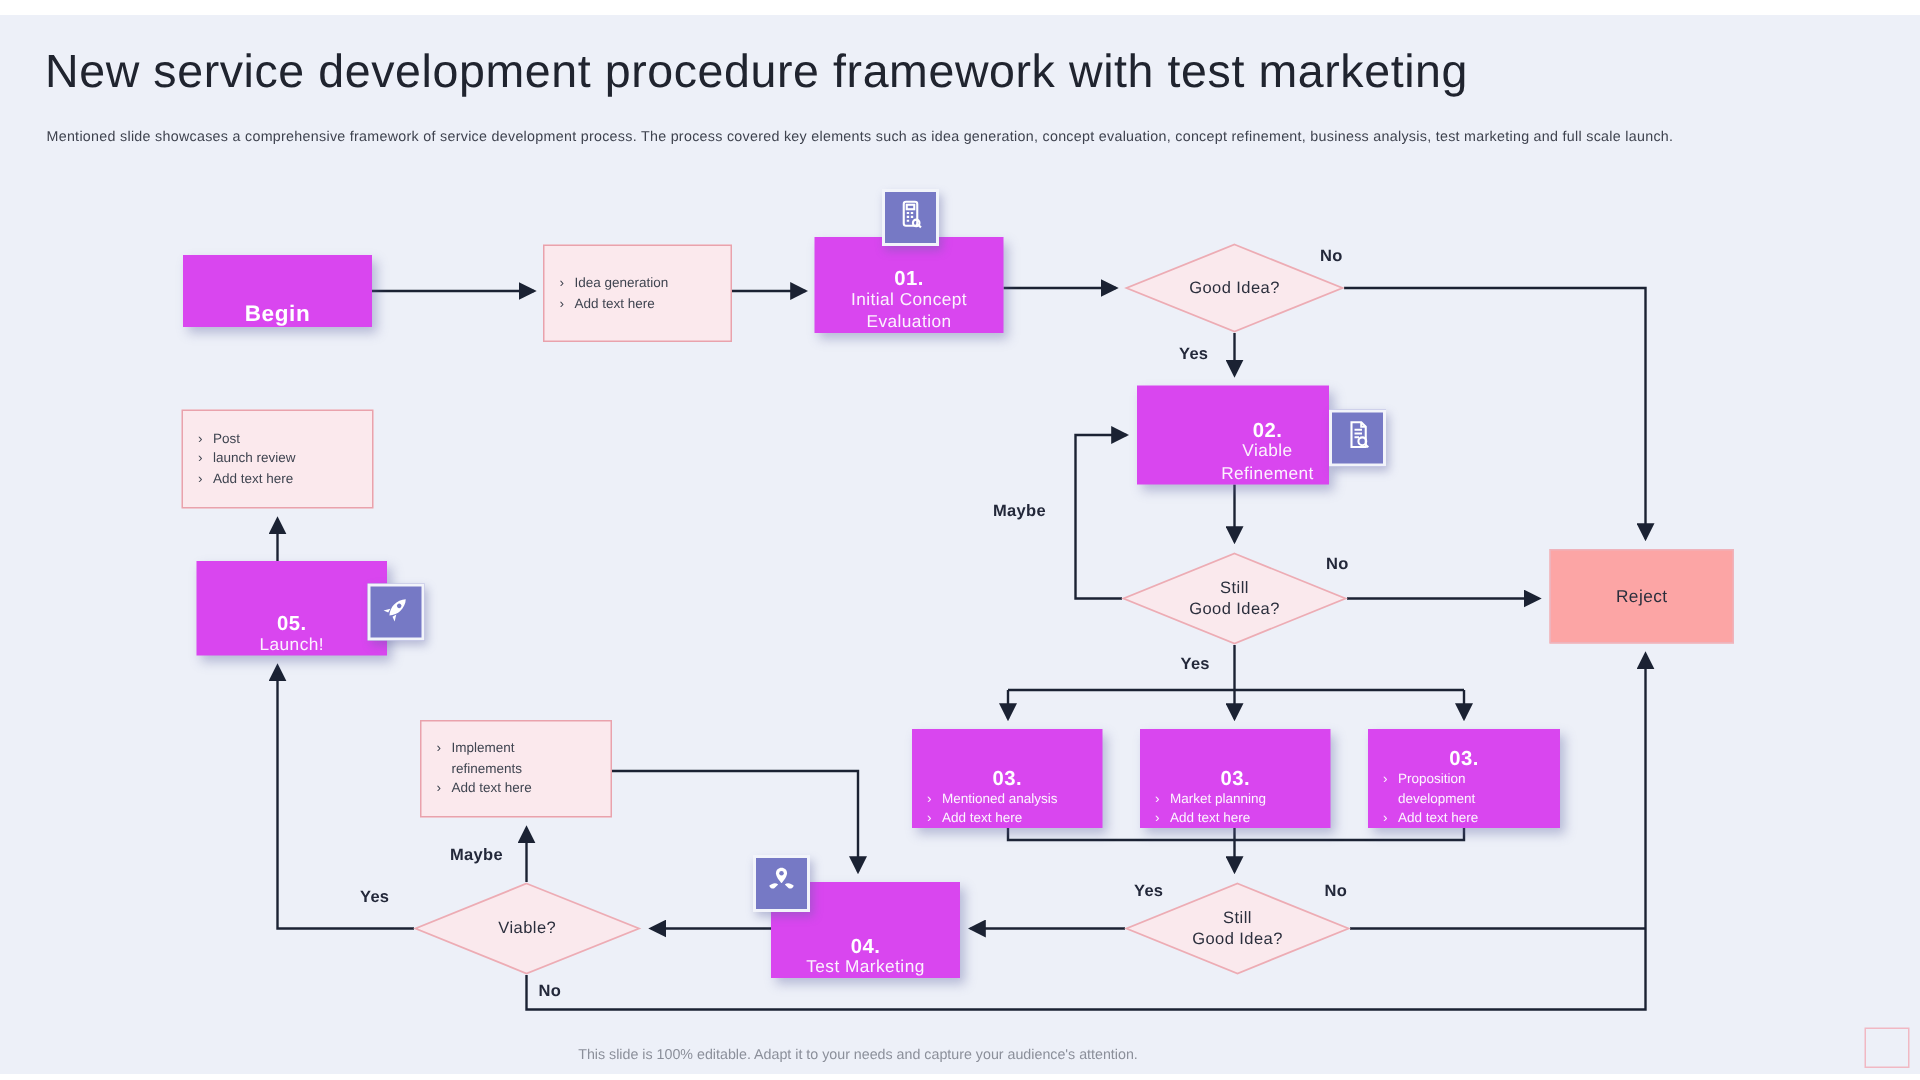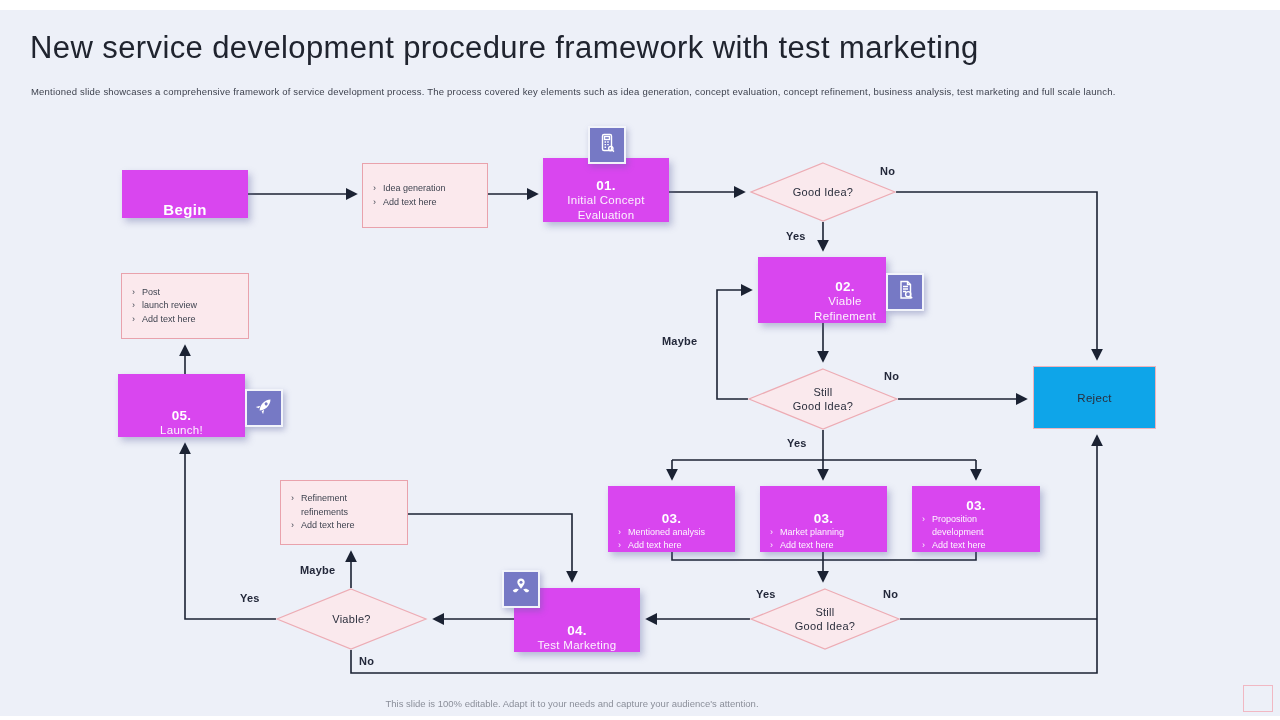--- a/index.html
+++ b/index.html
@@ -24,21 +24,21 @@
   .pbox .plabel { font-size:11.5px; color:rgba(255,255,255,.93); line-height:1.25;
                   letter-spacing:.3px; padding:0 6px; }
   .begin-label { font-weight:bold; font-size:15px; letter-spacing:.4px; }
   .note { position:absolute; background:#fbe9ed; border:1px solid #e9a2ac;
           color:#3f4450; font-size:9px; display:flex; flex-direction:column;
           justify-content:center; padding:6px 8px 6px 10px; line-height:1.5; }
   .b-line { display:flex; gap:7px; align-items:flex-start; }
   .b-line .bm { flex:0 0 auto; font-size:9px; }
   .pbox .b-line { font-size:9px; color:rgba(255,255,255,.95); text-align:left;
                   line-height:1.45; padding:0 4px 0 10px; align-self:stretch; }
-  .reject { position:absolute; background:#0ea5e9; border:1px solid #eeb3bc;
+  .reject { position:absolute; background:#fca5a5; border:1px solid #eeb3bc;
             color:#2a2e3c; font-size:11.5px; letter-spacing:.3px;
             display:flex; align-items:center; justify-content:center; }
   .diamond { position:absolute; }
   .diamond svg { position:absolute; left:0; top:0; overflow:visible; }
   .dlabel { position:absolute; left:0; top:0; width:100%; height:100%;
             display:flex; flex-direction:column; align-items:center; justify-content:center;
             font-size:11px; color:#2a2e3c; letter-spacing:.3px; line-height:1.3; }
   .badge { position:absolute; width:38px; height:38px; background:#7679c5;
            border:2px solid #f2f4fa; display:flex; align-items:center; justify-content:center;
            box-shadow:2px 3px 6px rgba(95,100,160,.4); }
@@ -215,21 +215,21 @@
     </span>
   </div>
 
   <div class="diamond" style="left:276px; top:578px; width:151px; height:62px;">
     <svg width="151" height="62">
         <polygon points="75,1 150,31 75,61 1,31" fill="#fae9ed" stroke="#edacb4" stroke-width="1.2"></polygon>
       </svg>
     <div class="dlabel">Viable?</div>
   </div>
 
-  <div class="pbox" style="left:118px; top:364px; width:127px; height:63px;">
+  <div class="pbox" style="left:131px; top:364px; width:127px; height:63px;">
     <div class="num">05.</div>
     <div class="plabel">Launch!</div>
   </div>
   <div class="badge" style="left:245px; top:379px;">
     <span>
       <svg width="24" height="24" viewBox="0 0 24 24">
         <g transform="rotate(45 12 12)">
           <path d="M12 2.8c2 2 3 5.2 3 8.2 0 2.2-1.1 5.2-3 7.2-1.9-2-3-5-3-7.2 0-3 1-6.2 3-8.2z" fill="#fff"></path>
           <circle cx="12" cy="9" r="1.5" fill="#7679c5"></circle>
           <path d="M9.2 14.5l-2.4 4 3.2-1.2z" fill="#fff"></path>
@@ -250,21 +250,21 @@
       </div>
     <div class="b-line">
         <span class="bm">›</span>
         <span>Add text here</span>
       </div>
   </div>
 
   <div class="note" style="left:280px; top:470px; width:128px; height:65px;">
     <div class="b-line" style="width:92px;">
         <span class="bm">›</span>
-        <span>Refinement refinements</span>
+        <span>Implement refinements</span>
       </div>
     <div class="b-line">
         <span class="bm">›</span>
         <span>Add text here</span>
       </div>
   </div>
 
   <div class="lbl" style="left:880px; top:155px;">No</div>
   <div class="lbl" style="left:786px; top:220px;">Yes</div>
   <div class="lbl" style="left:662px; top:325px;">Maybe</div>

